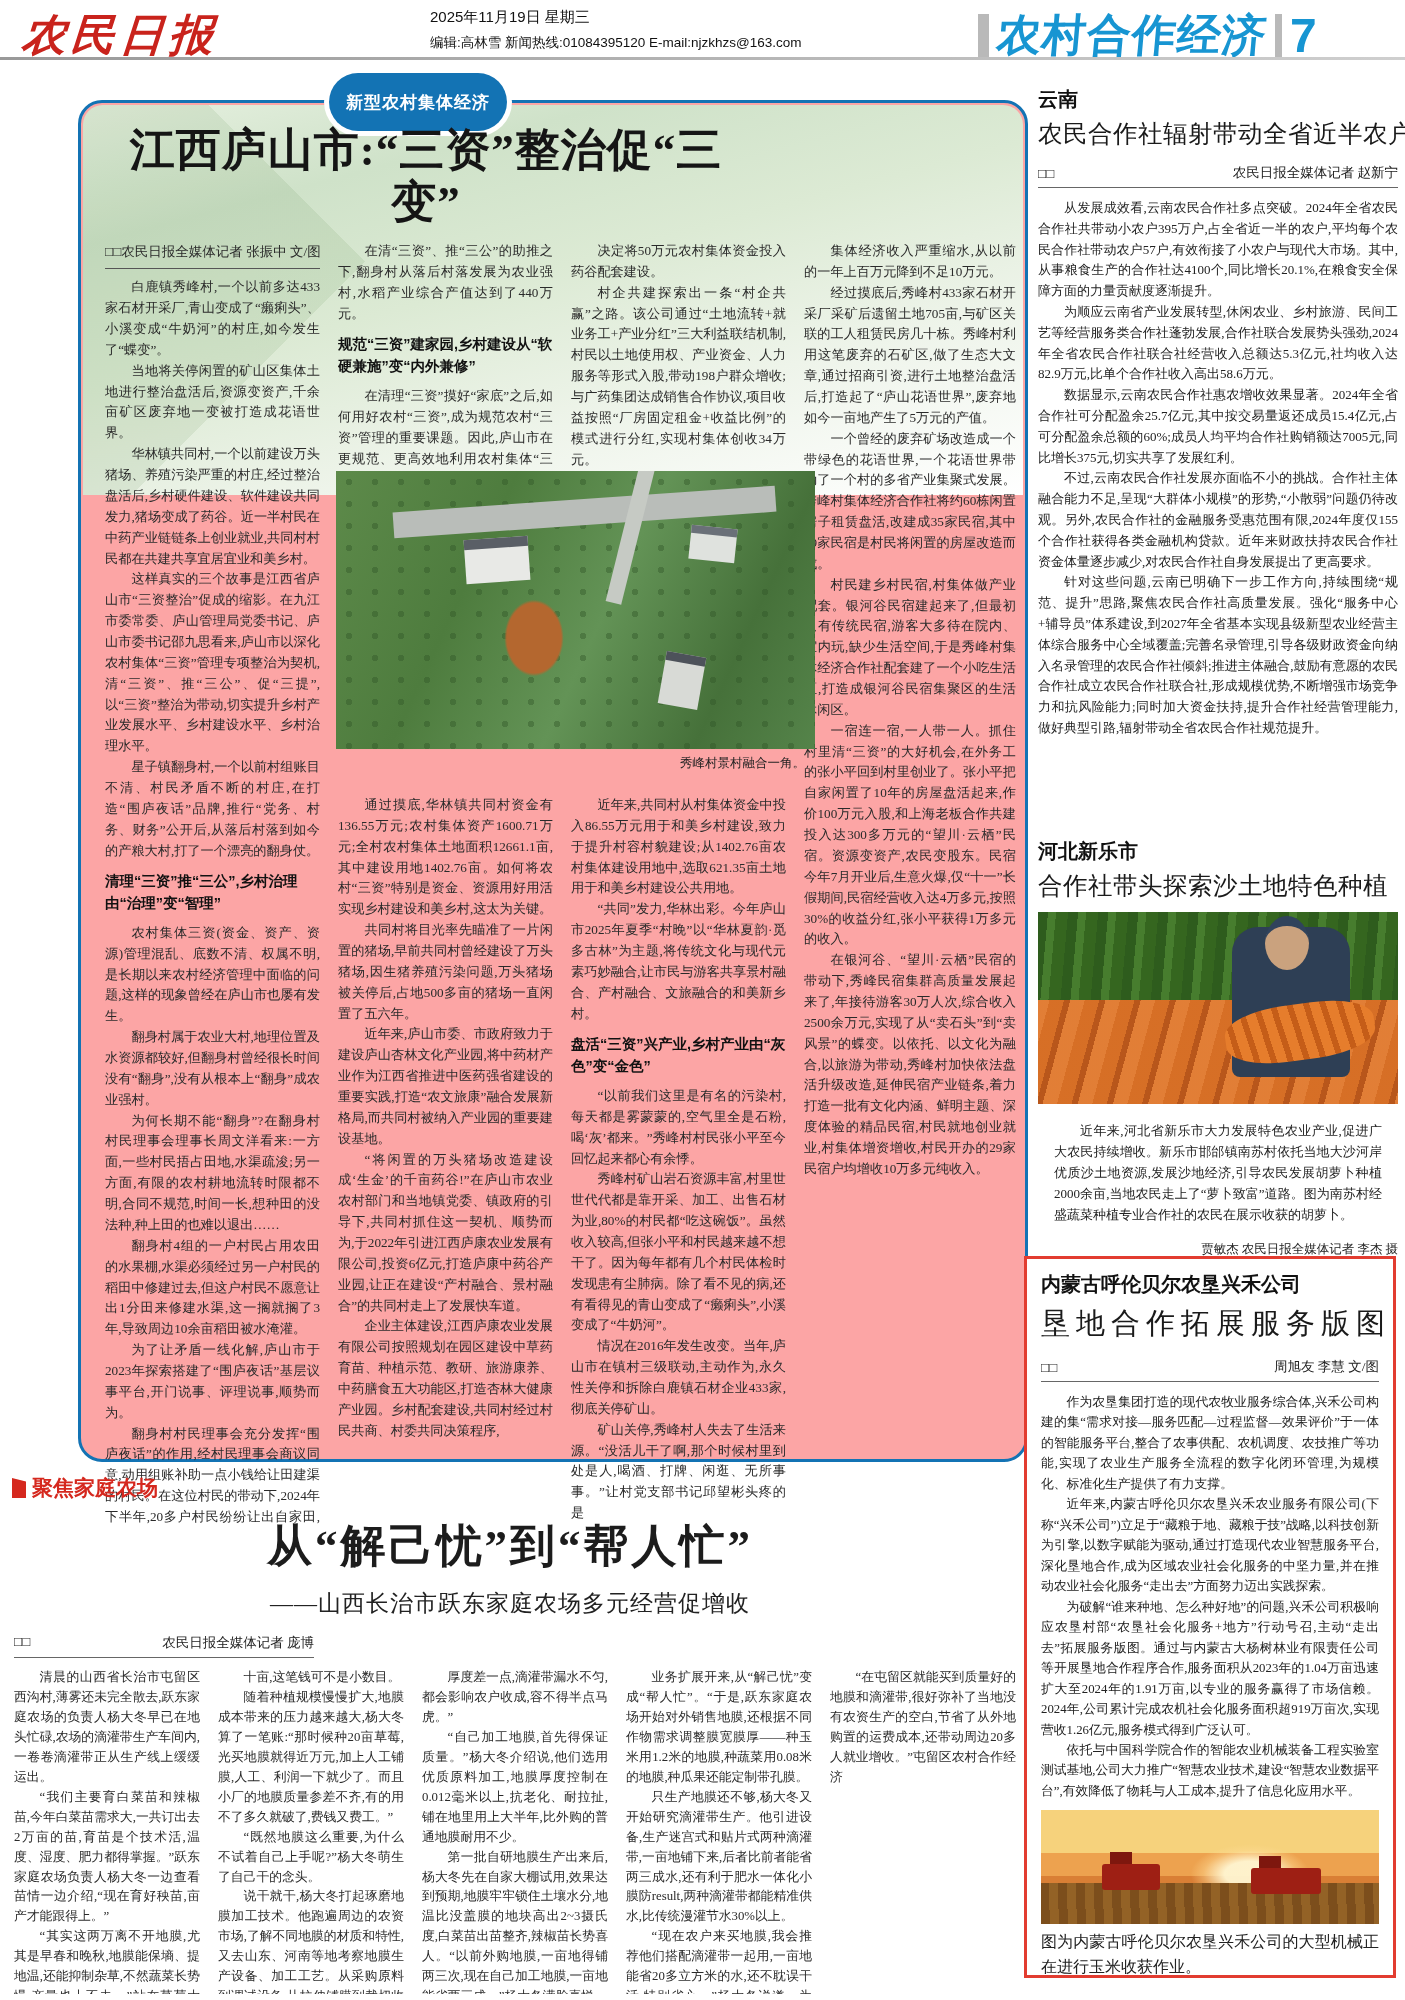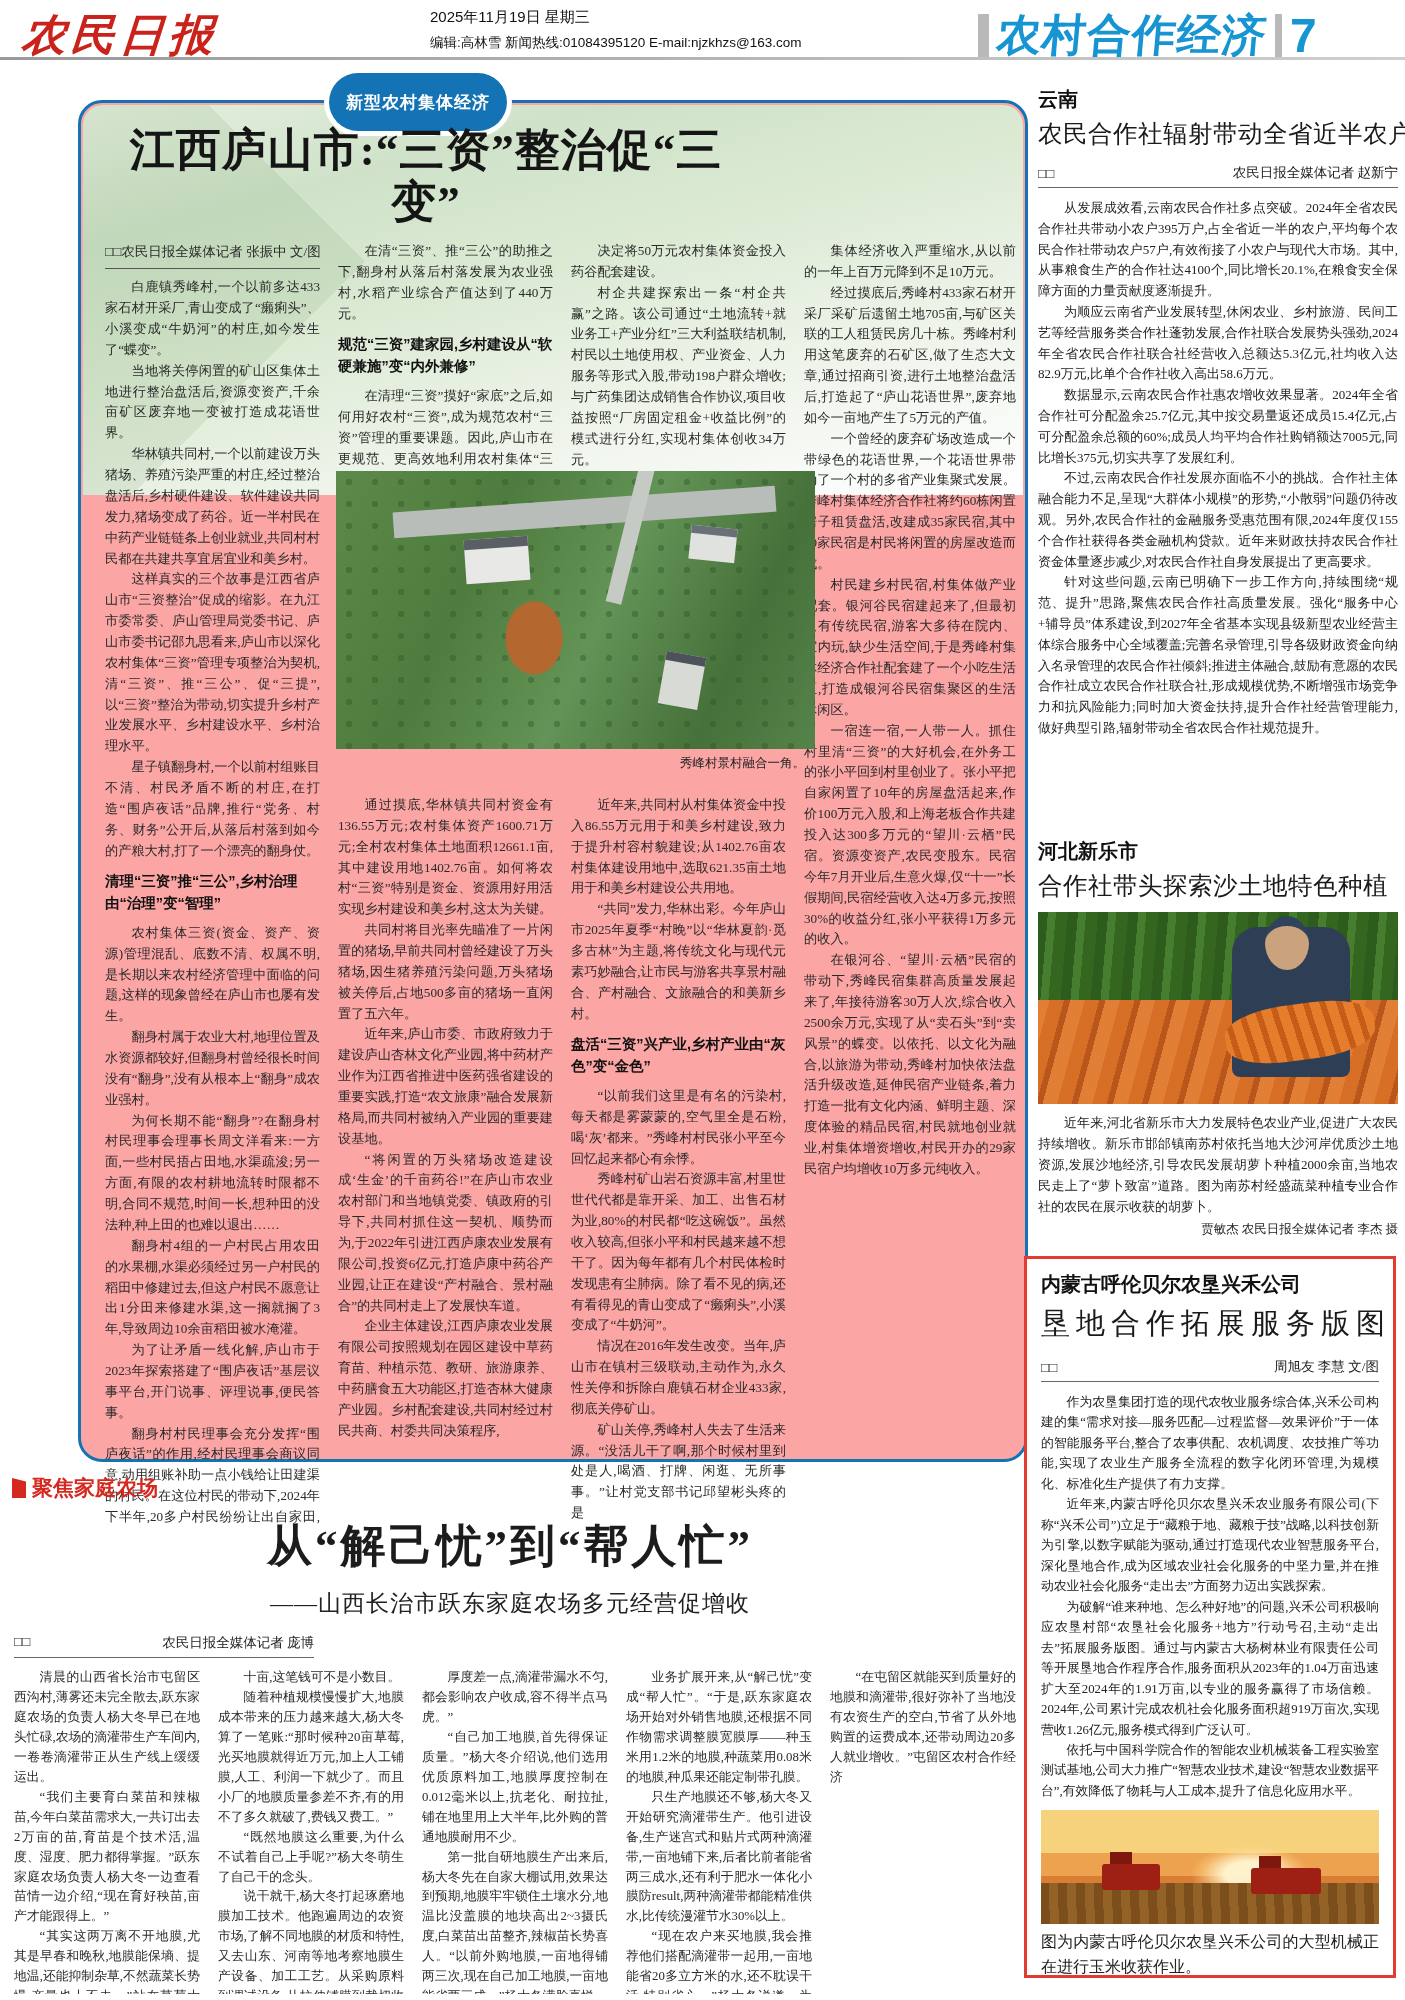--- a/index.html
+++ b/index.html
@@ -64,21 +64,21 @@
      background:linear-gradient(#33621f 0 12%,#3f702a 12% 42%,#c9631f 42% 100%);}
   .carrot .pile{position:absolute;inset:0;
      background:repeating-linear-gradient(105deg,#d97127 0 14px,#b5541a 14px 20px,#e6833a 20px 34px);opacity:.85;}
   .carrot .tops{position:absolute;left:0;top:0;width:100%;height:46%;
      background:repeating-linear-gradient(95deg,#2e5c1d 0 10px,#477d2e 10px 18px,#35661f 18px 30px);}
   .carrot .person{position:absolute;left:54%;top:8%;width:118px;height:150px;background:#2e3f55;border-radius:26px 26px 8px 8px;}
   .carrot .head{position:absolute;left:63%;top:2%;width:44px;height:44px;border-radius:50%;background:#caa27e;border-top:10px solid #30435c;}
   .carrot .bunch{position:absolute;left:52%;top:48%;width:150px;height:56px;border-radius:40%;
      background:repeating-linear-gradient(80deg,#e67d2c 0 10px,#c55d18 10px 16px);transform:rotate(-8deg);}
   .hebei .caption{margin-top:8px;font-size:13px;line-height:1.62;text-align:justify;}
-  .hebei .caption p{margin:0;text-indent:2em;}
+  .hebei .caption p{margin:16px;text-indent:2em;}
   .credit{margin-top:4px;font-size:12.5px;text-align:right;}
   .red-box{position:absolute;left:1024px;top:1256px;width:372px;height:722px;border:3px solid #e23c30;background:#fff;padding:12px 14px;box-sizing:border-box;}
   .red-box .rail-headline{font-size:29px;letter-spacing:6px;margin-top:6px;}
   .red-box .rail-body{height:408px;font-size:12.8px;}
   .harvester{position:relative;width:100%;height:114px;margin-top:10px;overflow:hidden;
      background:linear-gradient(#f6d27c 0 38%,#eda24f 38% 58%,#d97f35 58% 66%,#8a5a22 66% 100%);}
   .harvester .sun{position:absolute;left:44%;top:30%;width:120px;height:60px;
      background:radial-gradient(ellipse,rgba(255,246,210,.95) 0 30%,rgba(255,220,150,.4) 55%,transparent 70%);}
   .harvester .rows{position:absolute;left:0;bottom:0;width:100%;height:36%;
      background:repeating-linear-gradient(88deg,#7c4e1c 0 9px,#936226 9px 18px);}
@@ -133,21 +133,21 @@
             <p>华林镇共同村,一个以前建设万头猪场、养殖污染严重的村庄,经过整治盘活后,乡村硬件建设、软件建设共同发力,猪场变成了药谷。近一半村民在中药产业链链条上创业就业,共同村村民都在共建共享宜居宜业和美乡村。</p>
             <p>这样真实的三个故事是江西省庐山市“三资整治”促成的缩影。在九江市委常委、庐山管理局党委书记、庐山市委书记邵九思看来,庐山市以深化农村集体“三资”管理专项整治为契机,清“三资”、推“三公”、促“三提”,以“三资”整治为带动,切实提升乡村产业发展水平、乡村建设水平、乡村治理水平。</p>
             <p>星子镇翻身村,一个以前村组账目不清、村民矛盾不断的村庄,在打造“围庐夜话”品牌,推行“党务、村务、财务”公开后,从落后村落到如今的产粮大村,打了一个漂亮的翻身仗。</p>
           </div>
         <h4>清理“三资”推“三公”,乡村治理由“治理”变“智理”</h4>
         <div>
             <p>农村集体三资(资金、资产、资源)管理混乱、底数不清、权属不明,是长期以来农村经济管理中面临的问题,这样的现象曾经在庐山市也屡有发生。</p>
             <p>翻身村属于农业大村,地理位置及水资源都较好,但翻身村曾经很长时间没有“翻身”,没有从根本上“翻身”成农业强村。</p>
             <p>为何长期不能“翻身”?在翻身村村民理事会理事长周文洋看来:一方面,一些村民捂占田地,水渠疏浚;另一方面,有限的农村耕地流转时限都不明,合同不规范,时间一长,想种田的没法种,种上田的也难以退出……</p>
             <p>翻身村4组的一户村民占用农田的水果棚,水渠必须经过另一户村民的稻田中修建过去,但这户村民不愿意让出1分田来修建水渠,这一搁就搁了3年,导致周边10余亩稻田被水淹灌。</p>
-            <p>为了让矛盾一线化解,庐山市于2023年探索搭建了“围庐夜话”基层议事平台,开门说事、评理说事,便民答事。</p>
+            <p>为了让矛盾一线化解,庐山市于2023年探索搭建了“围庐夜话”基层议事平台,开门说事、评理说事,顺势而为。</p>
             <p>翻身村村民理事会充分发挥“围庐夜话”的作用,经村民理事会商议同意,动用组账补助一点小钱给让田建渠的村民。在这位村民的带动下,2024年下半年,20多户村民纷纷让出自家田,用于修建水渠和分水口。</p>
           </div>
       </div>
       <div class="col" style="left:257px;width:215px;height:1286px;">
         <div class="seg-top">
           <div>
               <p>在清“三资”、推“三公”的助推之下,翻身村从落后村落发展为农业强村,水稻产业综合产值达到了440万元。</p>
             </div>
           <h4>规范“三资”建家园,乡村建设从“软硬兼施”变“内外兼修”</h4>
           <div>

